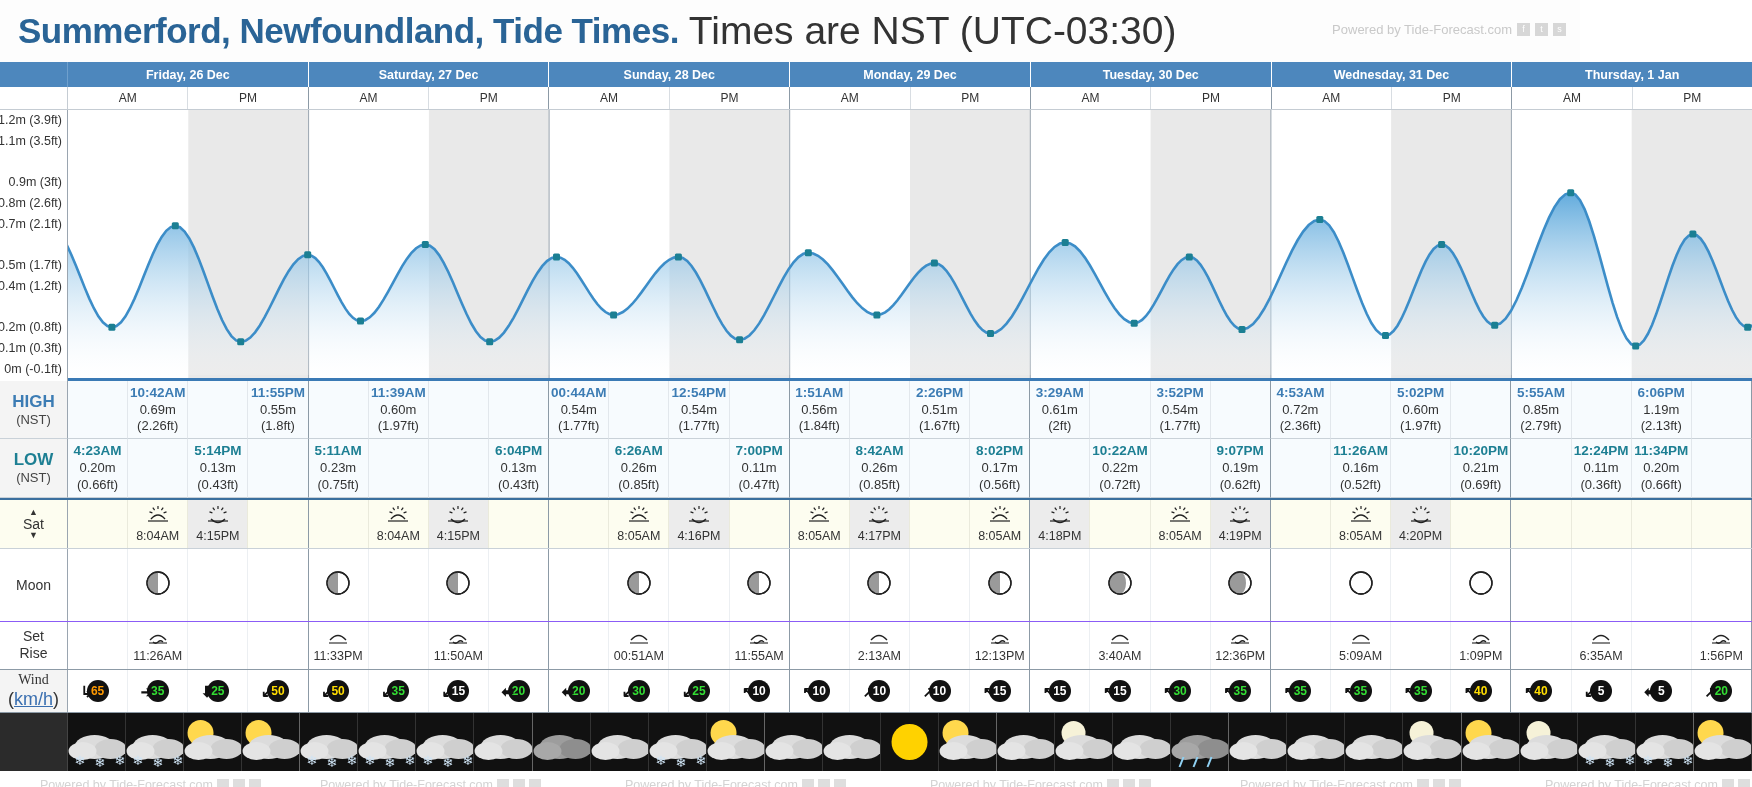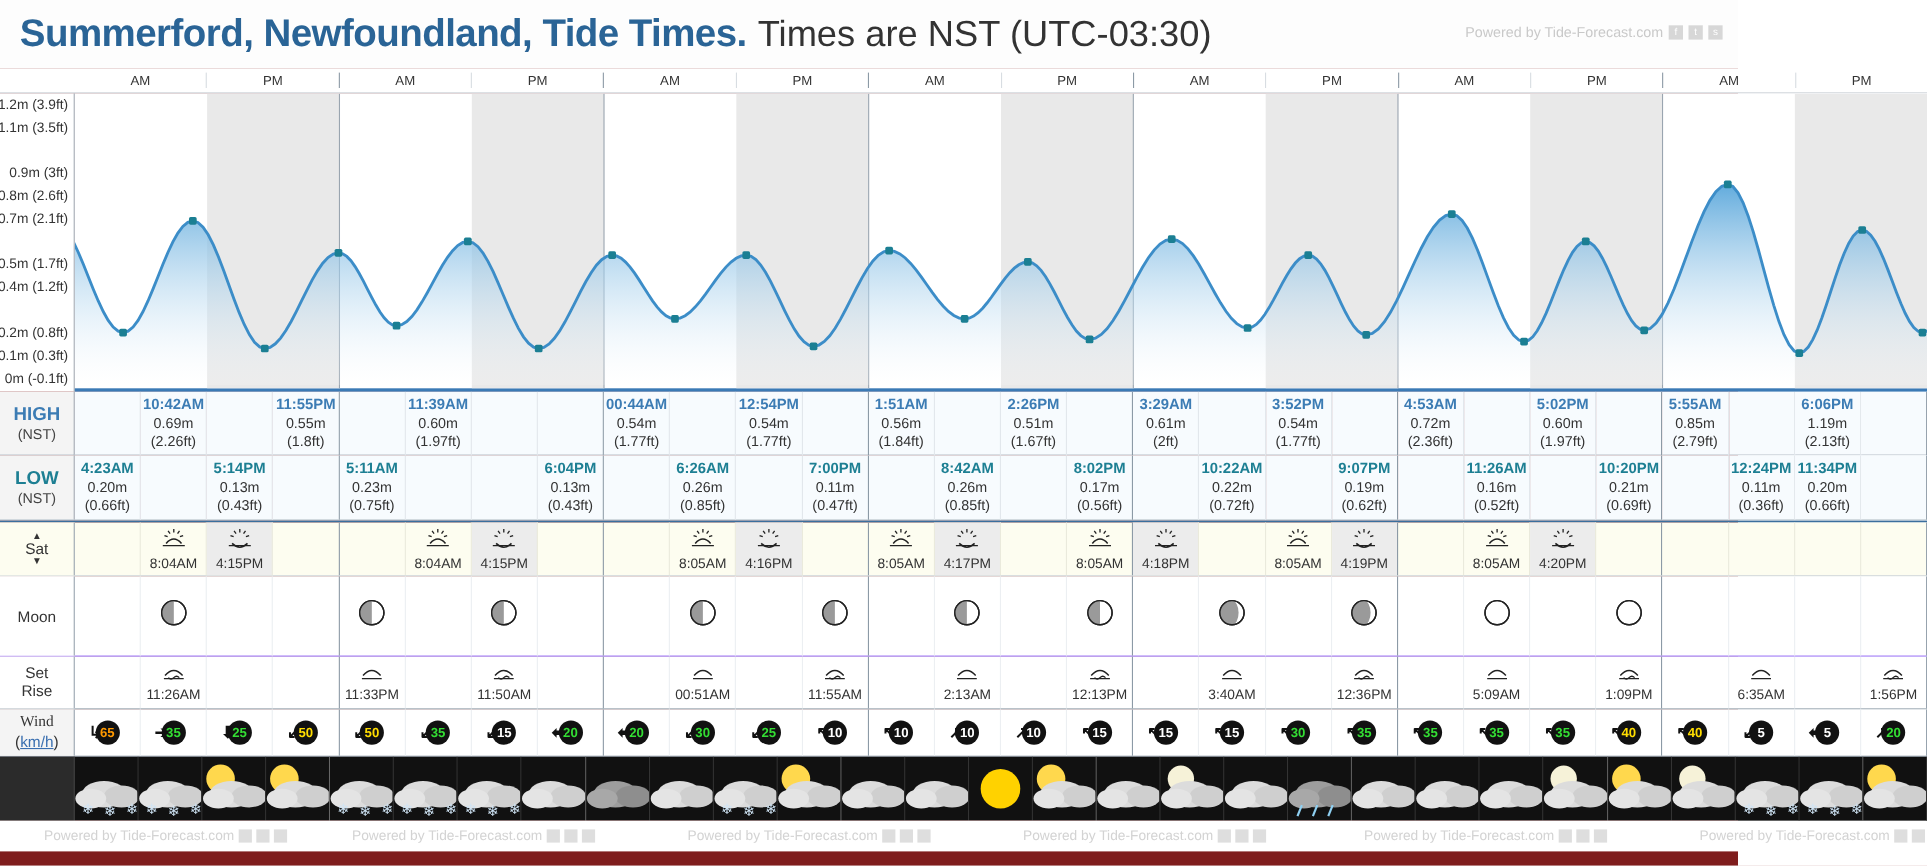--- a/index.html
+++ b/index.html
@@ -1,40 +1,40 @@
 <!DOCTYPE html>
 <html><head>
 <meta charset="utf-8">
 <style>
   html,body{margin:0;padding:0;background:#fff;}
   body{font-family:"Liberation Sans",sans-serif;width:1752px;height:787px;overflow:hidden;}
-  #page{position:relative;width:1580px;height:787px;background:#7f1d1d;}
+  #page{position:relative;width:1580px;height:787px;background:#000000;}
 
   
   .titlebar{height:62px;display:flex;align-items:center;padding-left:18px;background:#fdfdfd;position:relative;}
   .title-strong{font-size:35px;font-weight:bold;color:#2a6496;letter-spacing:-.5px;white-space:nowrap;}
-  .title-rest{font-size:33px;color:#333;margin-left:10px;white-space:nowrap;}
+  .title-rest{font-size:39px;color:#333;margin-left:10px;white-space:nowrap;}
   .powered{position:absolute;right:14px;top:22px;font-size:13px;color:#c9c9c9;display:flex;align-items:center;gap:5px;}
   .pw-sq{width:13px;height:13px;background:#d7d7d7;display:inline-block;color:#fff;font-size:9px;text-align:center;line-height:13px;}
 
   
   .grid{position:relative;width:1752px;}
   .rowline{display:flex;width:1752px;}
   .lblcell{width:68px;min-width:68px;box-sizing:border-box;background:#f4f4f4;border-right:1px solid #b9c3cc;
            display:flex;flex-direction:column;align-items:center;justify-content:center;text-align:center;}
 
   
   .dayhdr{background:#4d87bd;color:#fff;height:25px;}
   .dayhdr .lblcell{background:#4d87bd;border-right:1px solid #6fa0cd;}
   .daycell{flex:1;box-sizing:border-box;border-right:1px solid #fff;display:flex;align-items:center;justify-content:center;
            font-size:12.5px;font-weight:bold;color:#fff;}
   .daycell:last-child{border-right:none;}
 
   
-  .ampm{background:#fff;height:22px;border-bottom:1px solid #c5ccd3;align-items:center;}
+  .ampm{background:#fff;height:22px;border-bottom:1px solid #c5ccd3;}
   .ampm .lblcell{background:#fff;border-right:1px solid #c5ccd3;}
   .apcell{flex:1;box-sizing:border-box;border-right:1px solid #d8dde2;display:flex;align-items:center;justify-content:center;
           font-size:12px;color:#333;}
   .apcell.dayend{border-right:1px solid #8c9aa6;}
   .apcell:last-child{border-right:none;}
 
   
   .chartrow{display:flex;height:271px;}
   .chart-lbl{width:68px;min-width:68px;box-sizing:border-box;background:#fff;border-right:1px solid #9aa5b0;position:relative;}
   .ytick{position:absolute;right:5px;font-size:12.5px;color:#333;white-space:nowrap;transform:translateY(-50%);}
@@ -80,21 +80,21 @@
   .mr-lbl{font-size:14px;color:#333;line-height:1.25;}
   .rcell{flex:1;box-sizing:border-box;border-right:1px solid #eceff2;display:flex;flex-direction:column;
          align-items:center;justify-content:center;gap:0px;}
   .rcell.dayend{border-right:1px solid #8c9aa6;}
   .rcell .rt{font-size:12.5px;color:#333;}
 
   
   .windrow{display:flex;height:42px;background:#fff;border-bottom:1px solid #8c9aa6;}
   .windrow .lblcell{background:#f4f4f4;border-right:1px solid #9aa5b0;}
   .wind-lbl{font-size:14px;color:#333;line-height:1.2;font-family:Liberation Serif, serif;}
-  .wind-unit{font-size:14px;color:#333;}
+  .wind-unit{font-size:18px;color:#333;}
   .wind-unit a{color:#3a6fb0;text-decoration:underline;}
   .wcell{flex:1;box-sizing:border-box;border-right:1px solid #eceff2;display:flex;align-items:center;justify-content:center;}
   .wcell.dayend{border-right:1px solid #8c9aa6;}
   .wbadge{position:relative;width:30px;height:30px;display:flex;align-items:center;justify-content:center;}
   .wdisc{width:22px;height:22px;border-radius:50%;background:#111;display:flex;align-items:center;justify-content:center;
          font-size:12px;font-weight:bold;}
   .warrow{position:absolute;font-size:15px;color:#111;font-weight:bold;line-height:1;}
 
   
   .wxrow{display:flex;height:58px;background:#1a1a1a;}
@@ -119,20 +119,32 @@
     <span class="powered">
       <span>Powered by Tide-Forecast.com</span>
       <span class="pw-sq">f</span>
       <span class="pw-sq">t</span>
       <span class="pw-sq">s</span>
     </span>
   </div>
 
   <div class="grid">
 
+    <div class="rowline dayhdr">
+      <div class="lblcell"></div>
+      <div id="dayhdr-cells" style="display:flex;flex:1;">
+          <div class="daycell">Friday, 26 Dec</div>
+          <div class="daycell">Saturday, 27 Dec</div>
+          <div class="daycell">Sunday, 28 Dec</div>
+          <div class="daycell">Monday, 29 Dec</div>
+          <div class="daycell">Tuesday, 30 Dec</div>
+          <div class="daycell">Wednesday, 31 Dec</div>
+          <div class="daycell">Thursday, 1 Jan</div>
+        </div>
+    </div>
 
     <div class="rowline ampm">
       <div class="lblcell"></div>
       <div id="ampm-cells" style="display:flex;flex:1;">
           <div class="apcell">AM</div>
           <div class="apcell dayend">PM</div>
           <div class="apcell">AM</div>
           <div class="apcell dayend">PM</div>
           <div class="apcell">AM</div>
           <div class="apcell dayend">PM</div>

